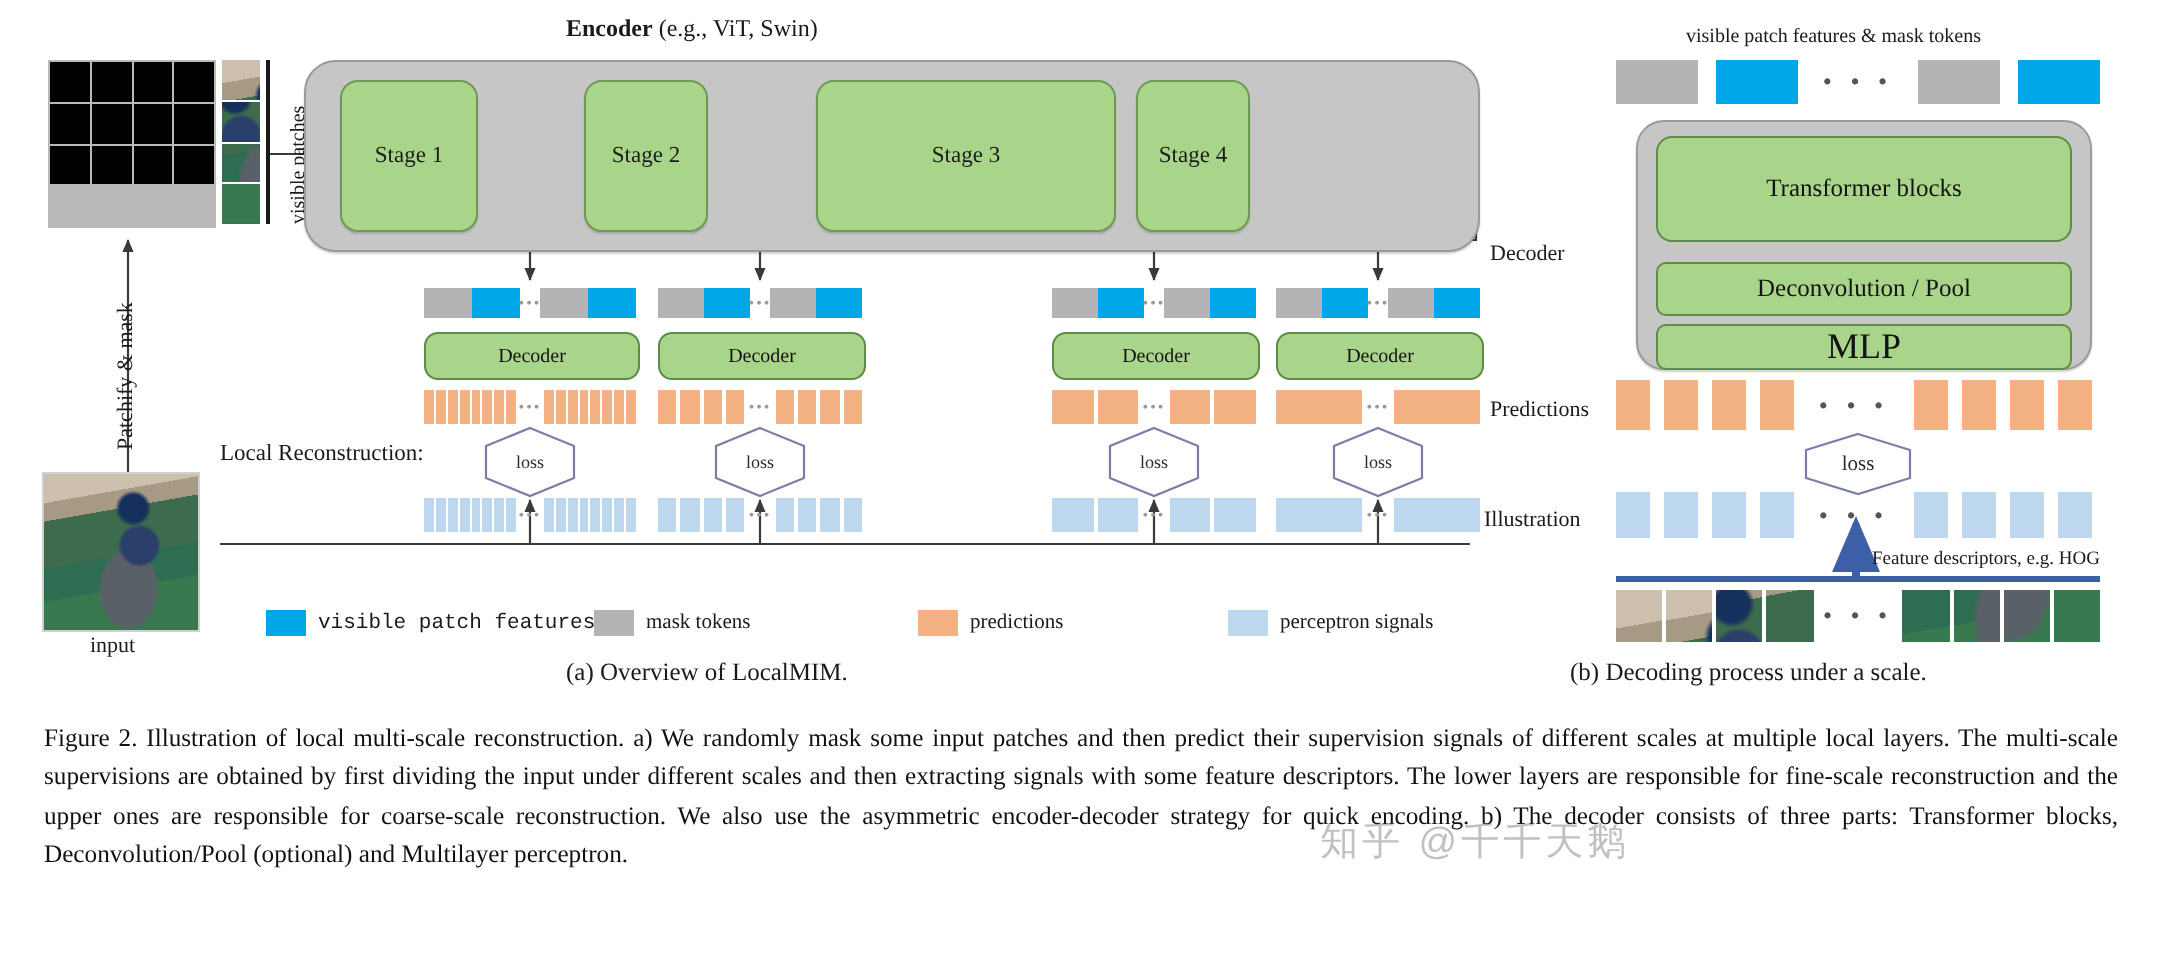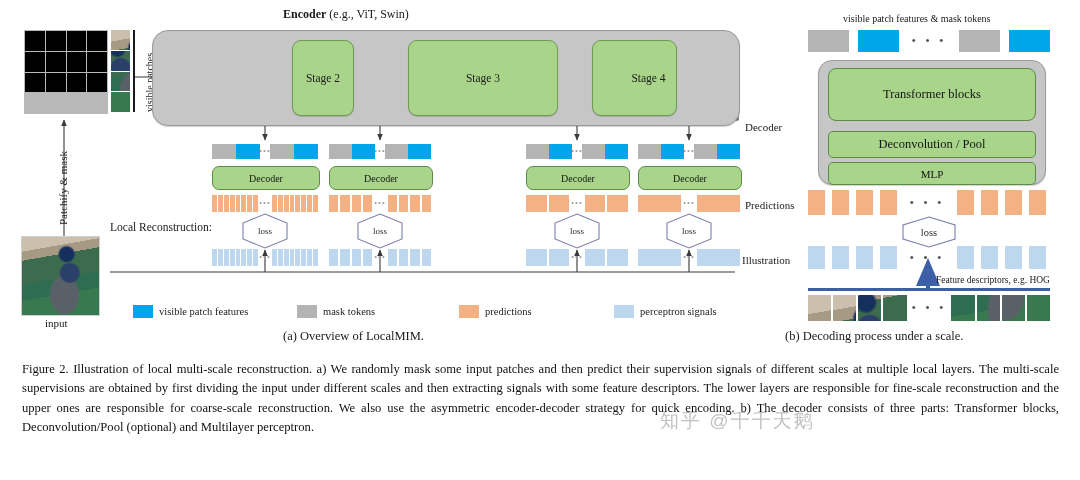--- a/index.html
+++ b/index.html
@@ -164,27 +164,30 @@
   </div>
   <div class="ln vln" style="left:133px;top:30px;height:82px;width:2px;background:#1a1a1a;"></div>
   <div class="txt vert" style="left:145px;top:112px;font-size:10px;transform:rotate(-90deg);">visible patches</div>
 
   <div class="txt" style="left:283px;top:8px;font-size:12px;">
     <b>Encoder</b><span> (e.g., ViT, Swin)</span>
   </div>
 
   <div class="enc-shell" style="left:152px;top:30px;width:586px;height:94px;"></div>
 
+  <div class="stage" style="left:170px;top:40px;width:67px;height:74px;">
+    <span>Stage 1</span>
+  </div>
   <div class="stage" style="left:292px;top:40px;width:60px;height:74px;">
     <span>Stage 2</span>
   </div>
   <div class="stage" style="left:408px;top:40px;width:148px;height:74px;">
     <span>Stage 3</span>
   </div>
-  <div class="stage" style="left:592px;top:40px;width:55px;height:74px;padding-left:28px;">
+  <div class="stage" style="left:568px;top:40px;width:55px;height:74px;">
     <span>Stage 4</span>
   </div>
 
   <div class="strip" style="left:212px;top:144px;width:106px;height:15px;">
     <div class="cell" style="width:24px;background:#b4b4b4;"></div>
     <div class="cell" style="width:24px;background:#00a7e8;"></div>
     <div class="dots" style="width:10px;">•••</div>
     <div class="cell" style="width:24px;background:#b4b4b4;"></div>
     <div class="cell" style="width:24px;background:#00a7e8;"></div>
   </div>
@@ -329,21 +332,21 @@
   </div>
   <div class="strip" style="left:638px;top:249px;width:102px;height:17px;gap:2px;">
     <div class="cell" style="width:43px;background:#bcd7ee;"></div>
     <div class="dots" style="width:12px;">•••</div>
     <div class="cell" style="width:43px;background:#bcd7ee;"></div>
   </div>
 
   <div class="txt" style="left:110px;top:222px;font-size:11.5px;">Local Reconstruction:</div>
 
 
-  <div class="legend" style="left:133px;top:305px;">
+  <div class="legend" style="left:133px;top:305px;font-family:Liberation Mono, monospace;">
     <div class="swatch" style="background:#00a7e8;"></div>
     <div class="lg-label">visible patch features</div>
   </div>
   <div class="legend" style="left:297px;top:305px;">
     <div class="swatch" style="background:#b4b4b4;"></div>
     <div class="lg-label">mask tokens</div>
   </div>
   <div class="legend" style="left:459px;top:305px;">
     <div class="swatch" style="background:#f4b183;"></div>
     <div class="lg-label">predictions</div>
@@ -368,21 +371,21 @@
   <div class="txt" style="left:745px;top:122px;font-size:11px;">Decoder</div>
 
   <div class="enc-shell" style="left:818px;top:60px;width:226px;height:123px;border-radius:14px;"></div>
 
   <div class="dec-box" style="left:828px;top:68px;width:206px;height:51px;border-radius:8px;font-size:12.5px;">
     <span>Transformer blocks</span>
   </div>
   <div class="dec-box" style="left:828px;top:131px;width:206px;height:25px;border-radius:5px;font-size:12.5px;">
     <span>Deconvolution / Pool</span>
   </div>
-  <div class="dec-box" style="left:828px;top:162px;width:206px;height:21px;border-radius:5px;font-size:11px;">
+  <div class="dec-box" style="left:828px;top:162px;width:206px;height:21px;border-radius:5px;font-size:18px;">
     <span>MLP</span>
   </div>
 
   <div class="txt" style="left:745px;top:200px;font-size:11px;">Predictions</div>
   <div class="strip" style="left:808px;top:190px;width:242px;height:25px;gap:7px;">
     <div class="cell" style="width:17px;background:#f4b183;"></div>
     <div class="cell" style="width:17px;background:#f4b183;"></div>
     <div class="cell" style="width:17px;background:#f4b183;"></div>
     <div class="cell" style="width:17px;background:#f4b183;"></div>
     <div class="dots3" style="width:46px;height:100%;">• • •</div>

